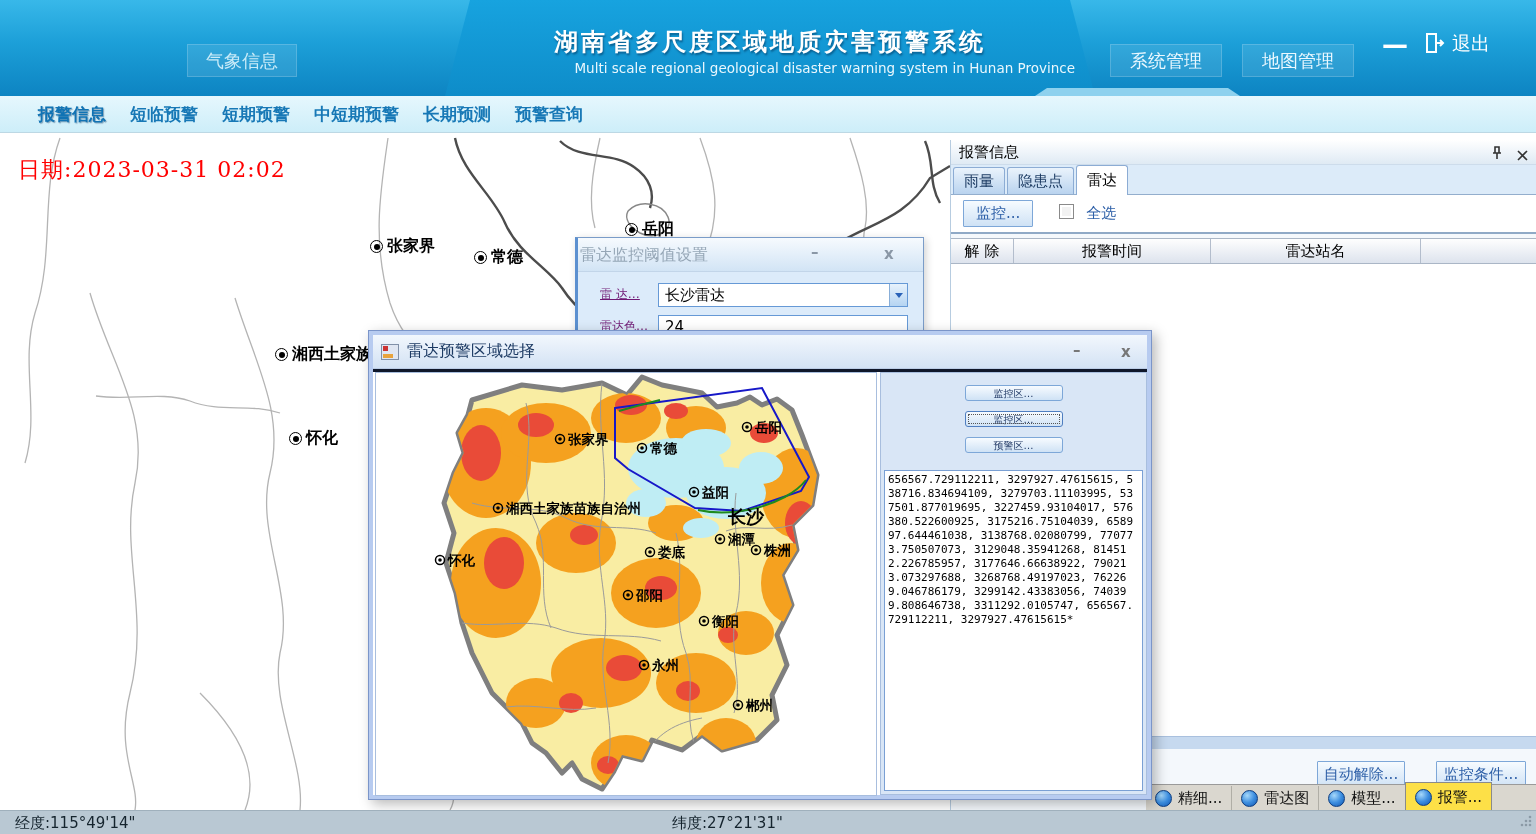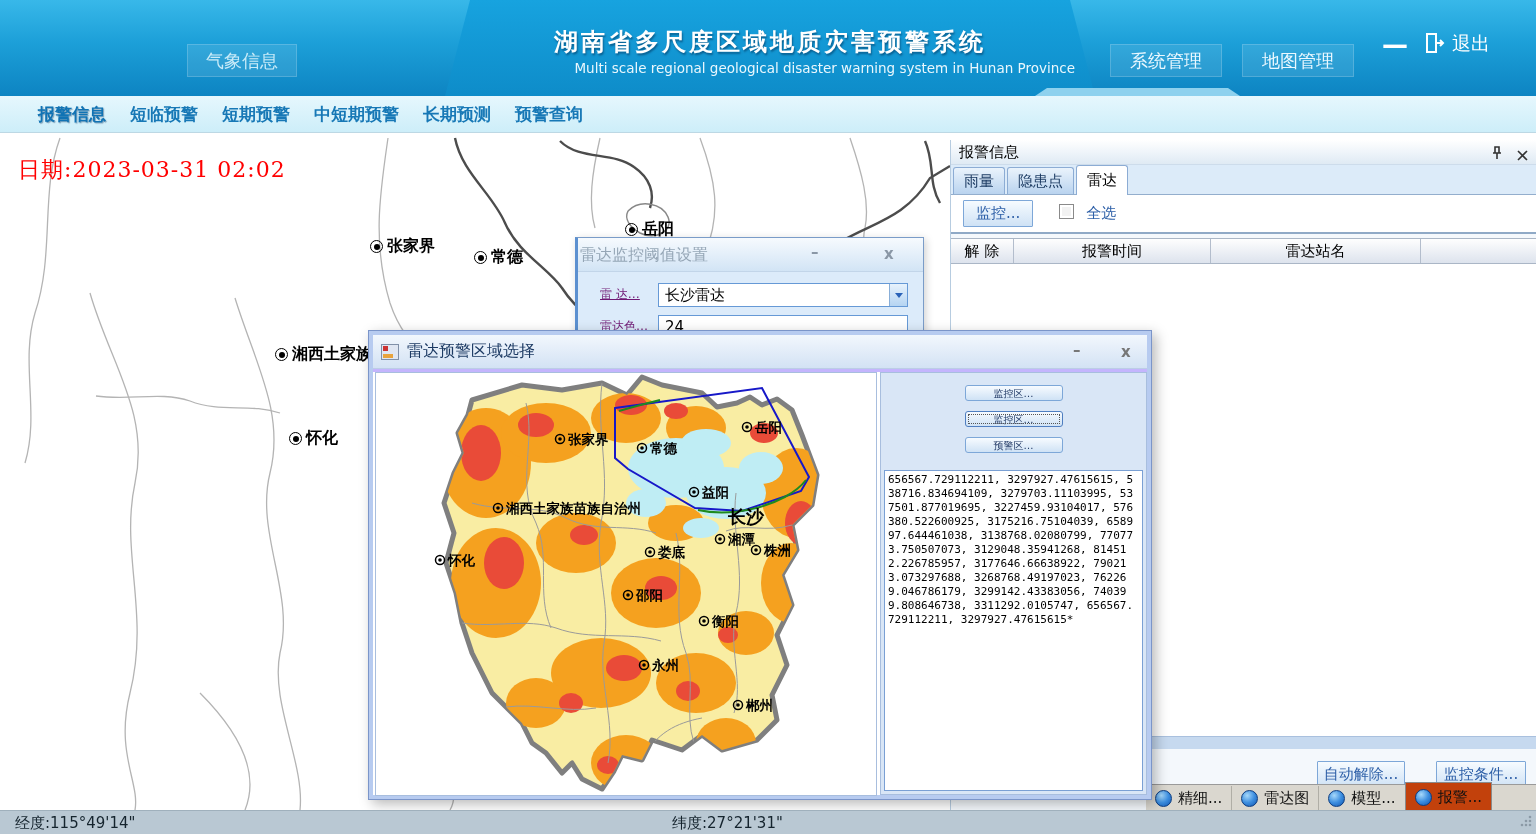--- a/index.html
+++ b/index.html
@@ -63,21 +63,21 @@
   .dlg1-title{height:33px;background:linear-gradient(180deg,#f6fafe,#d2e4f5);border-bottom:1px solid #c2d5e9;
         font-size:16px;color:#95a6b6;line-height:33px;padding-left:2px;position:relative;}
   .dlgbtn{position:absolute;top:0;color:#8a97a6;font-size:15px;font-weight:bold;}
   .field-label{position:absolute;font-size:12px;color:#701a75;text-decoration:underline;}
   .combo{position:absolute;background:#fff;border:1px solid #6699d6;height:24px;box-sizing:border-box;
         font-size:15px;color:#000;display:flex;align-items:center;}
   .combo .val{flex:1;padding-left:6px;}
   .combo .dd{width:17px;height:100%;background:linear-gradient(180deg,#e7f2fc,#b5d4f2);
         border-left:1px solid #88aed8;display:flex;align-items:center;justify-content:center;}
   .combo .dd i{width:0;height:0;border-left:4px solid transparent;border-right:4px solid transparent;border-top:5px solid #2a62b8;}
-  .dlg2{position:absolute;left:368px;top:330px;width:784px;height:470px;background:#c4b5fd;
+  .dlg2{position:absolute;left:368px;top:330px;width:784px;height:470px;background:#0f172a;
         border:1px solid #7b95c9;box-shadow:inset 0 0 0 4px #b7cbf0,4px 4px 12px rgba(0,0,0,.28);
         box-sizing:border-box;z-index:20;}
   .dlg2-title{position:absolute;left:4px;top:4px;right:4px;height:33px;
         background:linear-gradient(180deg,#f2f7fd,#d3e2f4);border-bottom:1px solid #bccde6;
         display:flex;align-items:center;gap:8px;padding-left:8px;font-size:16px;color:#1c3a63;}
   .form-icon{width:16px;height:14px;background:#dfe6f2;border:1px solid #8090a8;position:relative;flex:none;}
   .form-icon::before{content:"";position:absolute;left:1px;top:1px;width:5px;height:5px;background:#c33;}
   .form-icon::after{content:"";position:absolute;left:1px;bottom:1px;width:10px;height:4px;background:#e8a33c;}
   .dlg2-body{position:absolute;left:4px;top:41px;right:4px;bottom:4px;background:#fff;}
   .map-panel{position:absolute;left:2px;top:0;width:502px;height:424px;border:1px solid #a8bede;background:#fff;box-sizing:border-box;}
@@ -86,21 +86,21 @@
         background:linear-gradient(180deg,#f7fbff,#cfe2f5);border:1px solid #7da7d8;border-radius:3px;font-family:inherit;}
   .rbtn.focus{outline:1px dotted #555;outline-offset:-4px;border-color:#4f7ec0;}
   .coords{position:absolute;left:3px;right:3px;top:97px;bottom:3px;background:#fff;border:1px solid #7aa0d4;
         font-family:"DejaVu Sans Mono",monospace;font-size:11px;line-height:14px;color:#000;
         padding:2px 3px;word-break:break-all;overflow:hidden;}
   
   .btabs{position:absolute;left:1146px;top:784px;width:390px;height:26px;background:#dad7cf;
         border-top:1px solid #9a9a9a;display:flex;align-items:flex-end;font-size:15px;color:#111;z-index:10;}
   .btab{display:flex;align-items:center;gap:6px;padding:3px 9px;height:19px;border-left:1px solid #b0aea6;}
   .btab:first-child{border-left:none;}
-  .btab.active{background:#c2410c;border:1px solid #8a8a8a;border-bottom:none;height:22px;}
+  .btab.active{background:#fde047;border:1px solid #8a8a8a;border-bottom:none;height:22px;}
   .globe{width:15px;height:15px;border-radius:50%;flex:none;border:1px solid #0c3c80;
         background:radial-gradient(circle at 35% 30%,#a6d8fa 0%,#3e8fe0 50%,#1155b0 100%);}
   .statusbar{position:absolute;left:0;top:810px;width:1536px;height:24px;background:#b9c8d3;
         border-top:1px solid #9fb0bc;font-size:15px;color:#15242e;z-index:30;}
   .statusbar span{position:absolute;top:3px;}
   .grip{position:absolute;right:3px;bottom:3px;}
 </style>
 </head>
 <body>
 

